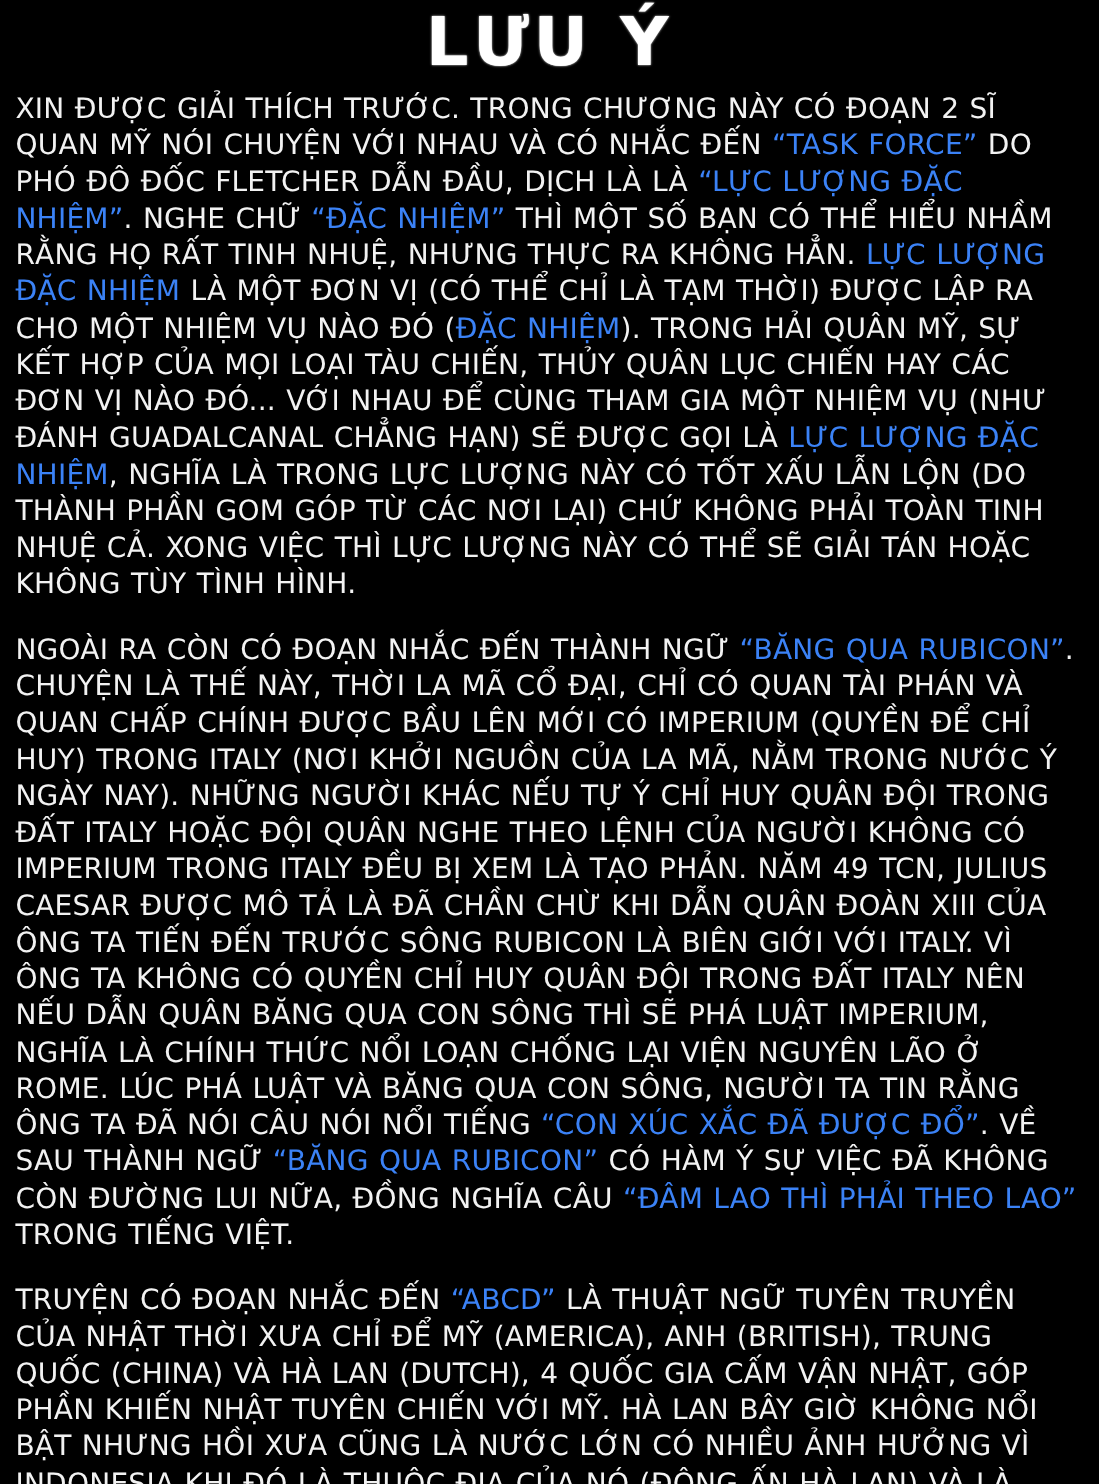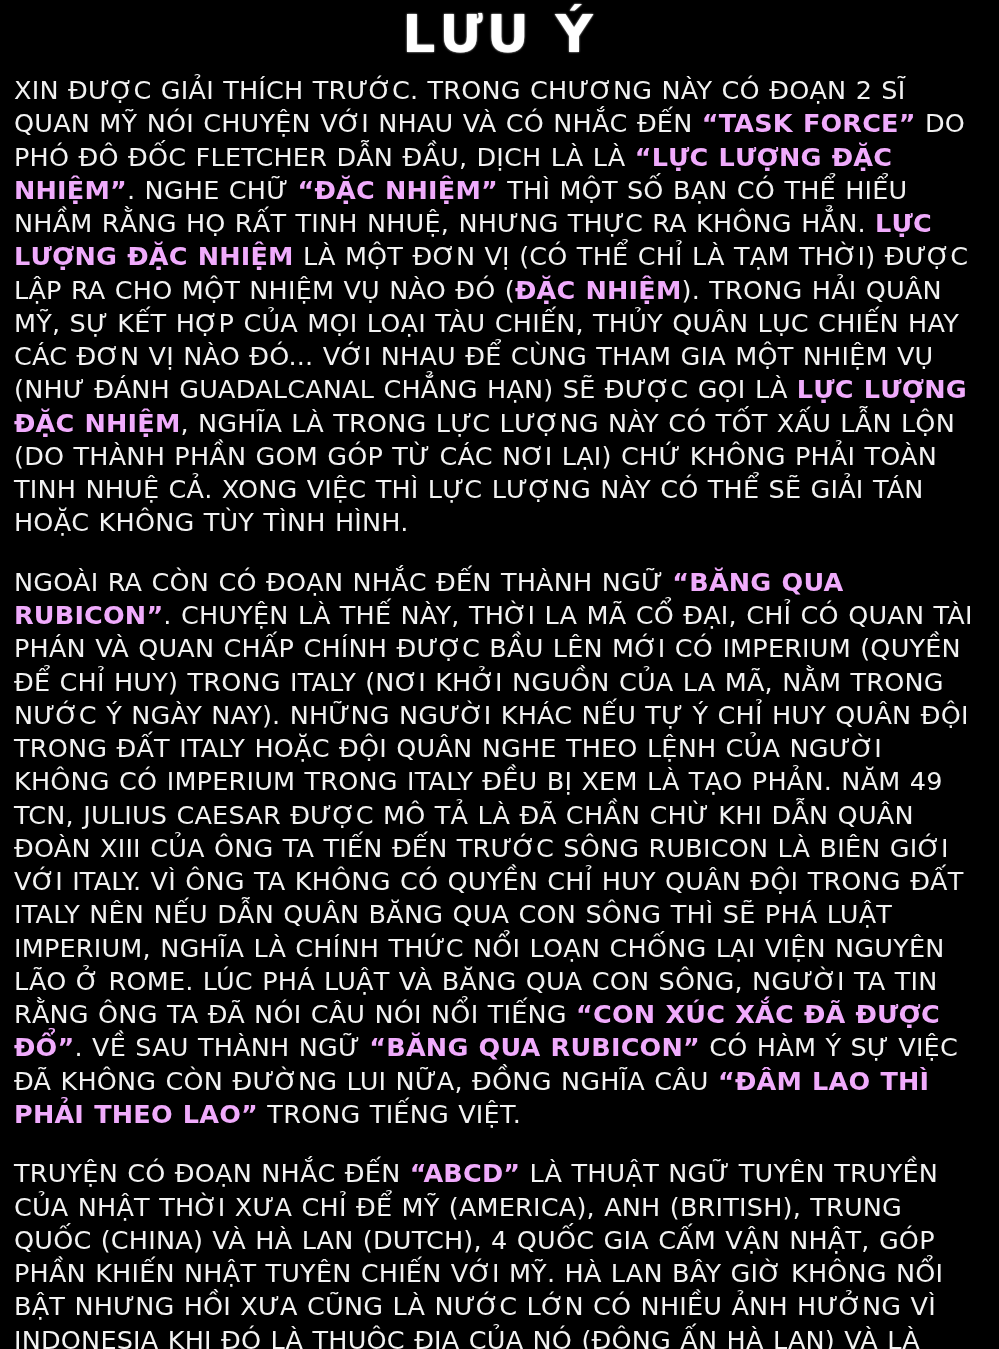--- a/index.html
+++ b/index.html
@@ -19,21 +19,21 @@
     width: 999px;
     height: 1349px;
     background: #000000;
     box-sizing: border-box;
     padding: 0 14px;
   }
   .title {
     text-align: center;
     font-family: "DejaVu Sans", sans-serif;
     font-weight: bold;
-    font-size: 52px;
+    font-size: 61px;
     letter-spacing: 4px;
     line-height: 1.0;
     margin: 8px 0 14px 0;
     color: #ffffff;
     text-shadow: 0 0 2px #ffffff;
   }
   .body-text {
     font-family: "DejaVu Sans", sans-serif;
     font-size: 25.5px;
     line-height: 1.305;
@@ -43,22 +43,21 @@
     text-align: left;
     word-spacing: 1px;
   }
   .para {
     margin: 0 0 26px 0;
   }
   .para:last-child {
     margin-bottom: 0;
   }
   .dim {
-    color: #f0abfc;
-    font-weight: bold;
+    color: #3b82f6;
   }
 </style>
 </head>
 <body>
 
 <div class="page">
   <h1 class="title">LƯU Ý</h1>
   <div class="body-text">
     <p class="para"><span>XIN ĐƯỢC GIẢI THÍCH TRƯỚC. TRONG CHƯƠNG NÀY CÓ ĐOẠN 2 SĨ QUAN MỸ NÓI CHUYỆN VỚI NHAU VÀ CÓ NHẮC ĐẾN </span><span class="dim">“TASK FORCE”</span><span> DO PHÓ ĐÔ ĐỐC FLETCHER DẪN ĐẦU, DỊCH LÀ LÀ </span><span class="dim">“LỰC LƯỢNG ĐẶC NHIỆM”</span><span>. NGHE CHỮ </span><span class="dim">“ĐẶC NHIỆM”</span><span> THÌ MỘT SỐ BẠN CÓ THỂ HIỂU NHẦM RẰNG HỌ RẤT TINH NHUỆ, NHƯNG THỰC RA KHÔNG HẲN. </span><span class="dim">LỰC LƯỢNG ĐẶC NHIỆM</span><span> LÀ MỘT ĐƠN VỊ (CÓ THỂ CHỈ LÀ TẠM THỜI) ĐƯỢC LẬP RA CHO MỘT NHIỆM VỤ NÀO ĐÓ (</span><span class="dim">ĐẶC NHIỆM</span><span>). TRONG HẢI QUÂN MỸ, SỰ KẾT HỢP CỦA MỌI LOẠI TÀU CHIẾN, THỦY QUÂN LỤC CHIẾN HAY CÁC ĐƠN VỊ NÀO ĐÓ... VỚI NHAU ĐỂ CÙNG THAM GIA MỘT NHIỆM VỤ (NHƯ ĐÁNH GUADALCANAL CHẲNG HẠN) SẼ ĐƯỢC GỌI LÀ </span><span class="dim">LỰC LƯỢNG ĐẶC NHIỆM</span><span>, NGHĨA LÀ TRONG LỰC LƯỢNG NÀY CÓ TỐT XẤU LẪN LỘN (DO THÀNH PHẦN GOM GÓP TỪ CÁC NƠI LẠI) CHỨ KHÔNG PHẢI TOÀN TINH NHUỆ CẢ. XONG VIỆC THÌ LỰC LƯỢNG NÀY CÓ THỂ SẼ GIẢI TÁN HOẶC KHÔNG TÙY TÌNH HÌNH.</span></p>
     <p class="para"><span>NGOÀI RA CÒN CÓ ĐOẠN NHẮC ĐẾN THÀNH NGỮ </span><span class="dim">“BĂNG QUA RUBICON”</span><span>. CHUYỆN LÀ THẾ NÀY, THỜI LA MÃ CỔ ĐẠI, CHỈ CÓ QUAN TÀI PHÁN VÀ QUAN CHẤP CHÍNH ĐƯỢC BẦU LÊN MỚI CÓ IMPERIUM (QUYỀN ĐỂ CHỈ HUY) TRONG ITALY (NƠI KHỞI NGUỒN CỦA LA MÃ, NẰM TRONG NƯỚC Ý NGÀY NAY). NHỮNG NGƯỜI KHÁC NẾU TỰ Ý CHỈ HUY QUÂN ĐỘI TRONG ĐẤT ITALY HOẶC ĐỘI QUÂN NGHE THEO LỆNH CỦA NGƯỜI KHÔNG CÓ IMPERIUM TRONG ITALY ĐỀU BỊ XEM LÀ TẠO PHẢN. NĂM 49 TCN, JULIUS CAESAR ĐƯỢC MÔ TẢ LÀ ĐÃ CHẦN CHỪ KHI DẪN QUÂN ĐOÀN XIII CỦA ÔNG TA TIẾN ĐẾN TRƯỚC SÔNG RUBICON LÀ BIÊN GIỚI VỚI ITALY. VÌ ÔNG TA KHÔNG CÓ QUYỀN CHỈ HUY QUÂN ĐỘI TRONG ĐẤT ITALY NÊN NẾU DẪN QUÂN BĂNG QUA CON SÔNG THÌ SẼ PHÁ LUẬT IMPERIUM, NGHĨA LÀ CHÍNH THỨC NỔI LOẠN CHỐNG LẠI VIỆN NGUYÊN LÃO Ở ROME. LÚC PHÁ LUẬT VÀ BĂNG QUA CON SÔNG, NGƯỜI TA TIN RẰNG ÔNG TA ĐÃ NÓI CÂU NÓI NỔI TIẾNG </span><span class="dim">“CON XÚC XẮC ĐÃ ĐƯỢC ĐỔ”</span><span>. VỀ SAU THÀNH NGỮ </span><span class="dim">“BĂNG QUA RUBICON”</span><span> CÓ HÀM Ý SỰ VIỆC ĐÃ KHÔNG CÒN ĐƯỜNG LUI NỮA, ĐỒNG NGHĨA CÂU </span><span class="dim">“ĐÂM LAO THÌ PHẢI THEO LAO”</span><span> TRONG TIẾNG VIỆT.</span></p>

